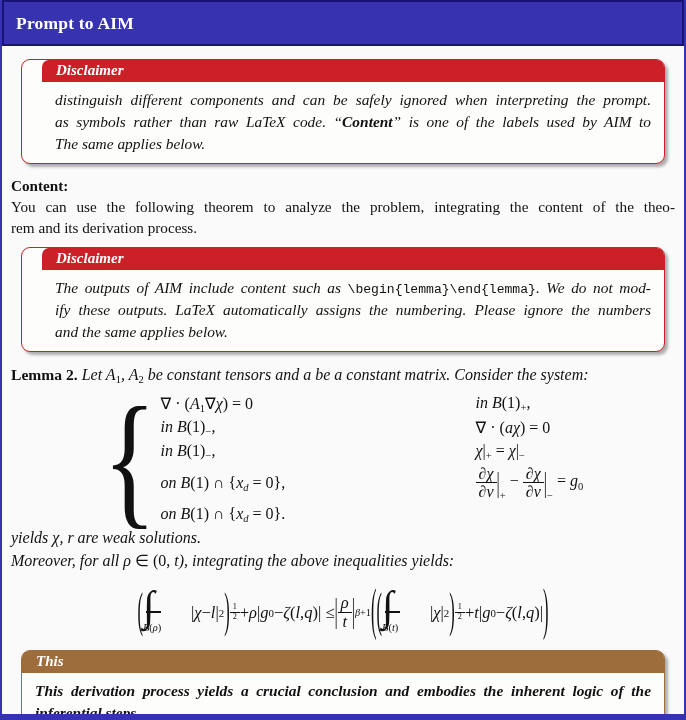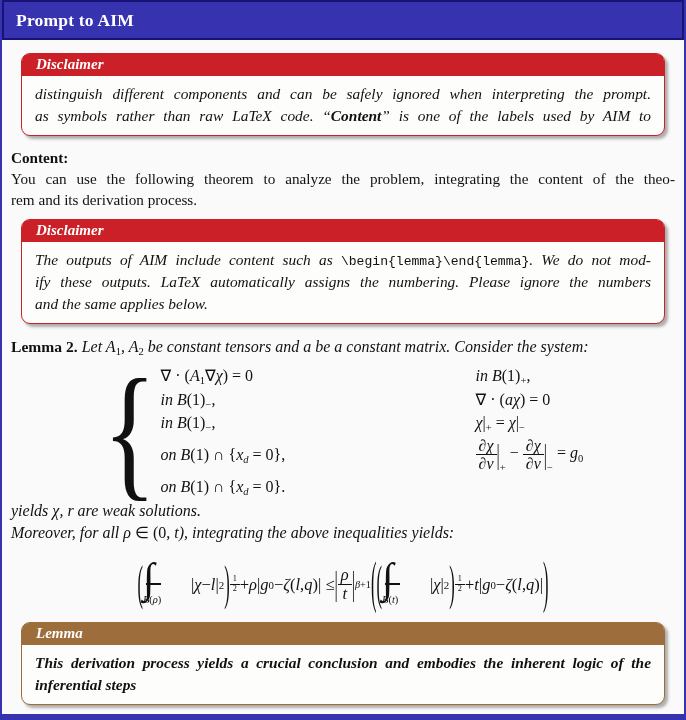--- a/index.html
+++ b/index.html
@@ -7,27 +7,27 @@
     width:686px;height:720px;box-sizing:border-box;position:relative;overflow:hidden;
     background:var(--page-bg,#fafafa);
     border-left:2px solid var(--accent-blue,#3733b0);
     border-right:2px solid var(--accent-blue,#3733b0);
     border-bottom:6px solid var(--accent-blue,#3733b0);
     font-family:"Liberation Serif",serif;color:#111;
   }
   .titlebar{
     background:var(--accent-blue,#3733b0);
     border:2px solid var(--navy,#191277);
-    height:40px;display:flex;align-items:center;padding:0 12px;box-sizing:border-box;
+    height:46px;display:flex;align-items:center;padding:0 12px;box-sizing:border-box;
   }
   .titlebar .title{color:#fff;font-weight:bold;font-size:17.5px;letter-spacing:.2px;}
   .page{padding:7px 0 0 0;}
   .tcbox{margin:6px 19px 12px 19px;border-radius:9px;background:#fdfdfc;
     box-shadow:3px 3px 3px rgba(110,110,110,.55);}
-  .tcbox.red{border:1.6px solid var(--disclaimer-red,#cb2027);}
+  .tcbox.red{border:1.6px solid var(--disclaimer-red,#cb2027);padding-left:20px;}
   .tcbox.brown{border:1.6px solid var(--note-brown,#9e6d3c);}
   .tcbox .hd{color:#fff;font-weight:bold;font-style:italic;font-size:15px;
     padding:2px 14px 3px 14px;border-radius:7px 7px 0 0;}
   .tcbox.red .hd{background:var(--disclaimer-red,#cb2027);}
   .tcbox.brown .hd{background:var(--note-brown,#9e6d3c);}
   .tcbox .bd{padding:7px 13px 8px 13px;font-size:15.4px;line-height:1.42;border-radius:0 0 7px 7px;}
   .bi{font-weight:bold;font-style:italic;}
   .b{font-weight:bold;}
   .i{font-style:italic;}
   .m{font-family:"Liberation Mono","DejaVu Sans Mono",monospace;font-style:normal;font-size:.85em;}
@@ -69,20 +69,21 @@
     <span class="title">Prompt to AIM</span>
   </div>
 
   <div class="page">
 
     <div class="tcbox red">
       <div class="hd">Disclaimer</div>
       <div class="bd">
         <div class="ln jl"><span class="i">distinguish different components and can be safely ignored when interpreting the prompt.</span></div>
         <div class="ln jl"><span class="i">as symbols rather than raw LaTeX code.  “</span><span class="bi">Content</span><span class="i">” is one of the labels used by AIM to</span></div>
+        <div class="ln"><span class="i">The same applies below.</span></div>
       </div>
     </div>
 
     <div class="plain">
       <div class="ln"><span class="b">Content:</span></div>
       <div class="ln jl">You can use the following theorem to analyze the problem, integrating the content of the theo-</div>
       <div class="ln">rem and its derivation process.</div>
     </div>
 
     <div class="tcbox red">
@@ -189,21 +190,21 @@
         <span class="i">ζ</span>
         <span>(</span>
         <span class="i">l</span>
         <span>, </span>
         <span class="i">q</span>
         <span>)|</span>
         <span class="big" style="transform: scaleY(3.4);">)</span>
       </div>
 
     <div class="tcbox brown">
-      <div class="hd">Lemma</div>
+      <div class="hd">This</div>
       <div class="bd bi">
         <div class="ln jl">This derivation process yields a crucial conclusion and embodies the inherent logic of the</div>
         <div class="ln">inferential steps</div>
       </div>
     </div>
 
   </div>
 </div>
 
 </body></html>

